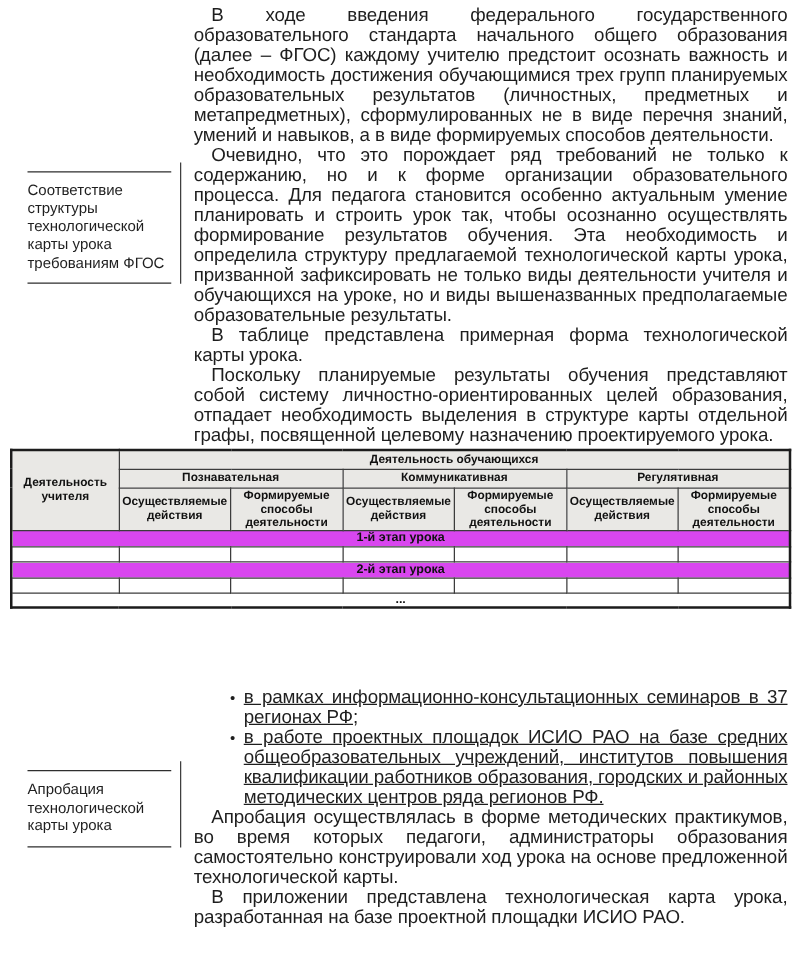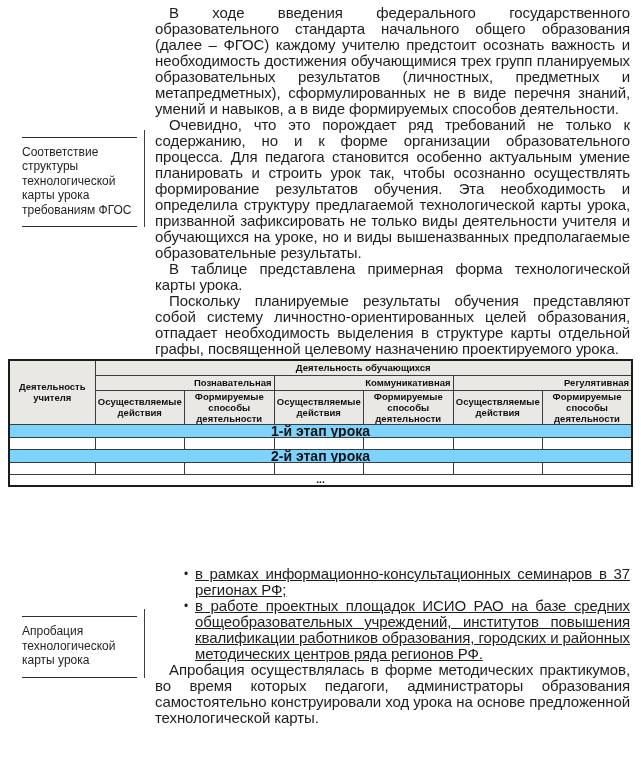--- a/index.html
+++ b/index.html
@@ -59,23 +59,23 @@
   }
   .tk-table col.c0 { width:86px; }
   .tk-table td {
     border:1px solid #3c3c3c;
     padding:0 2px;
     vertical-align:middle;
     overflow:hidden;
   }
   .tk-table .hcell { background:#e9e8e5; font-size:9.5px; line-height:11px; }
   .tk-table tr.r1 td { height:15px; }
-  .tk-table tr.r2 td { height:15px;text-align:right; }
+  .tk-table tr.r2 td { height:15px; }
   .tk-table tr.r3 td { height:28px; }
-  .tk-table tr.stage td { height:13px; font-size:14px; line-height:12px; background:#7dd3fc; }
+  .tk-table tr.stage td { height:13px; font-size:10px; line-height:12px; background:#d946ef; }
   .tk-table tr.empty td { height:12px; background:#fff; }
   .tk-table tr.dots td { height:11px; font-size:10px; line-height:10px; background:#fff; }
 </style>
 </head>
 <body>
 
 <div class="page">
 
   <div class="section top-section">
     <aside class="margin-col">
@@ -150,16 +150,17 @@
   <div class="section bottom-section">
     <aside class="margin-col">
       <div class="margin-note">Апробация технологической карты урока</div>
     </aside>
     <div class="body-col">
       <ul>
         <li>в рамках информационно-консультационных семинаров в 37 регионах РФ;</li>
         <li>в работе проектных площадок ИСИО РАО на базе средних общеобразовательных учреждений, институтов повышения квалификации работников образования, городских и районных методических центров ряда регионов РФ.</li>
       </ul>
       <p>Апробация осуществлялась в форме методических практикумов, во время которых педагоги, администраторы образования самостоятельно конструировали ход урока на основе предложенной технологической карты.</p>
+      <p>В приложении представлена технологическая карта урока, разработанная на базе проектной площадки ИСИО РАО.</p>
     </div>
   </div>
 
 </div>
 
 </body></html>

